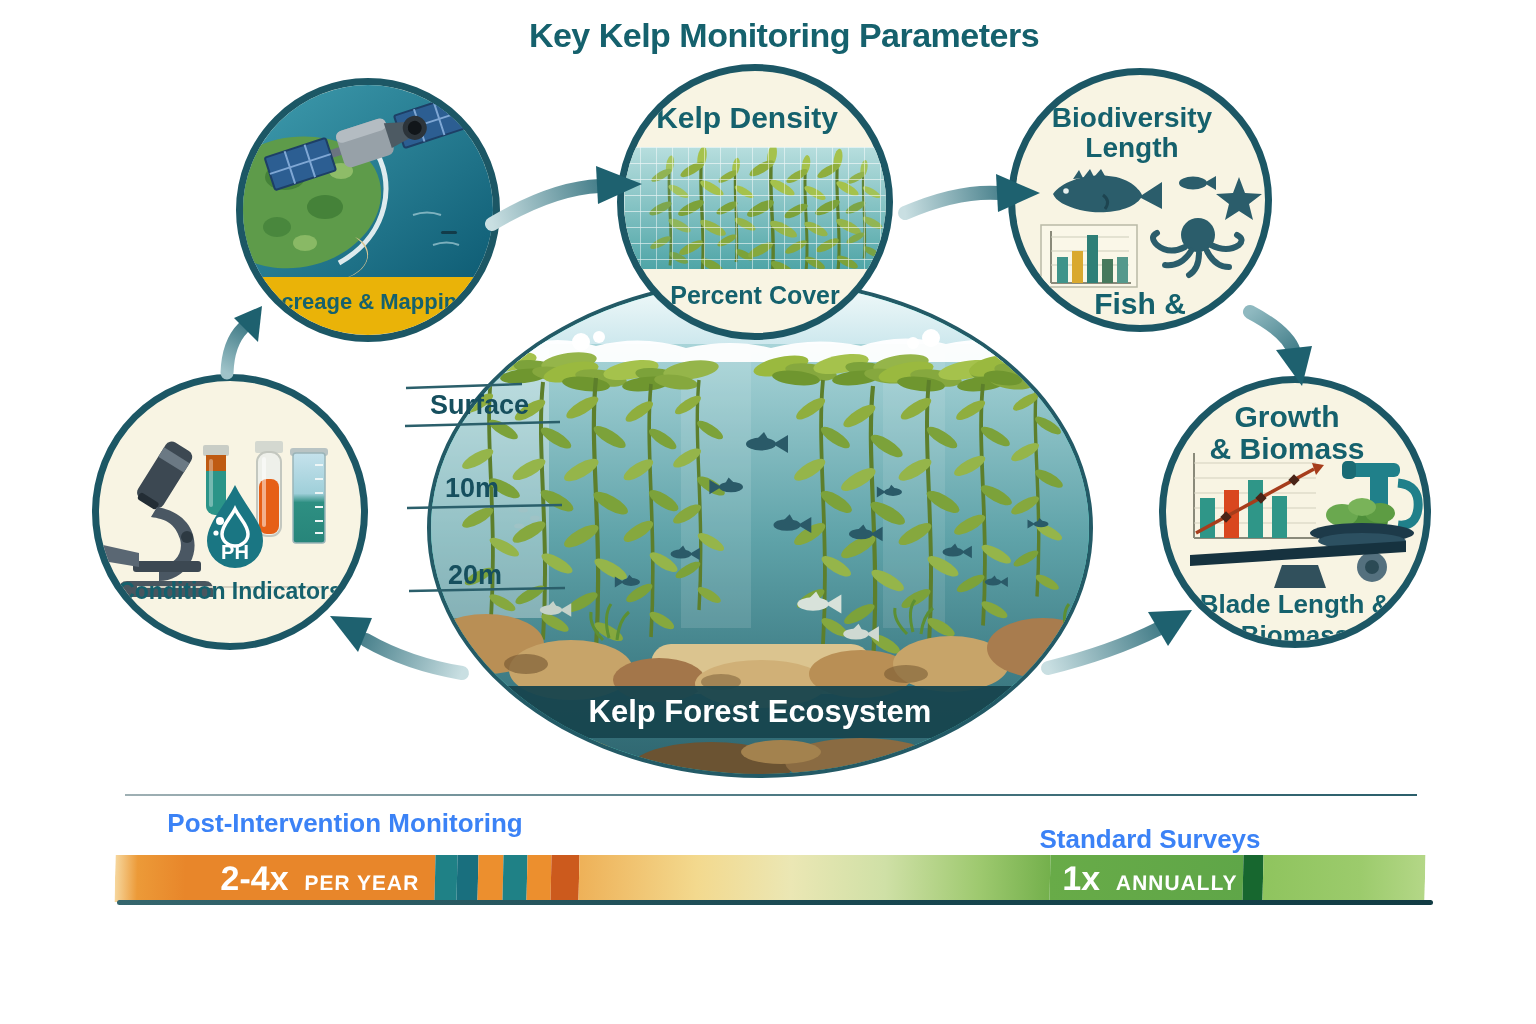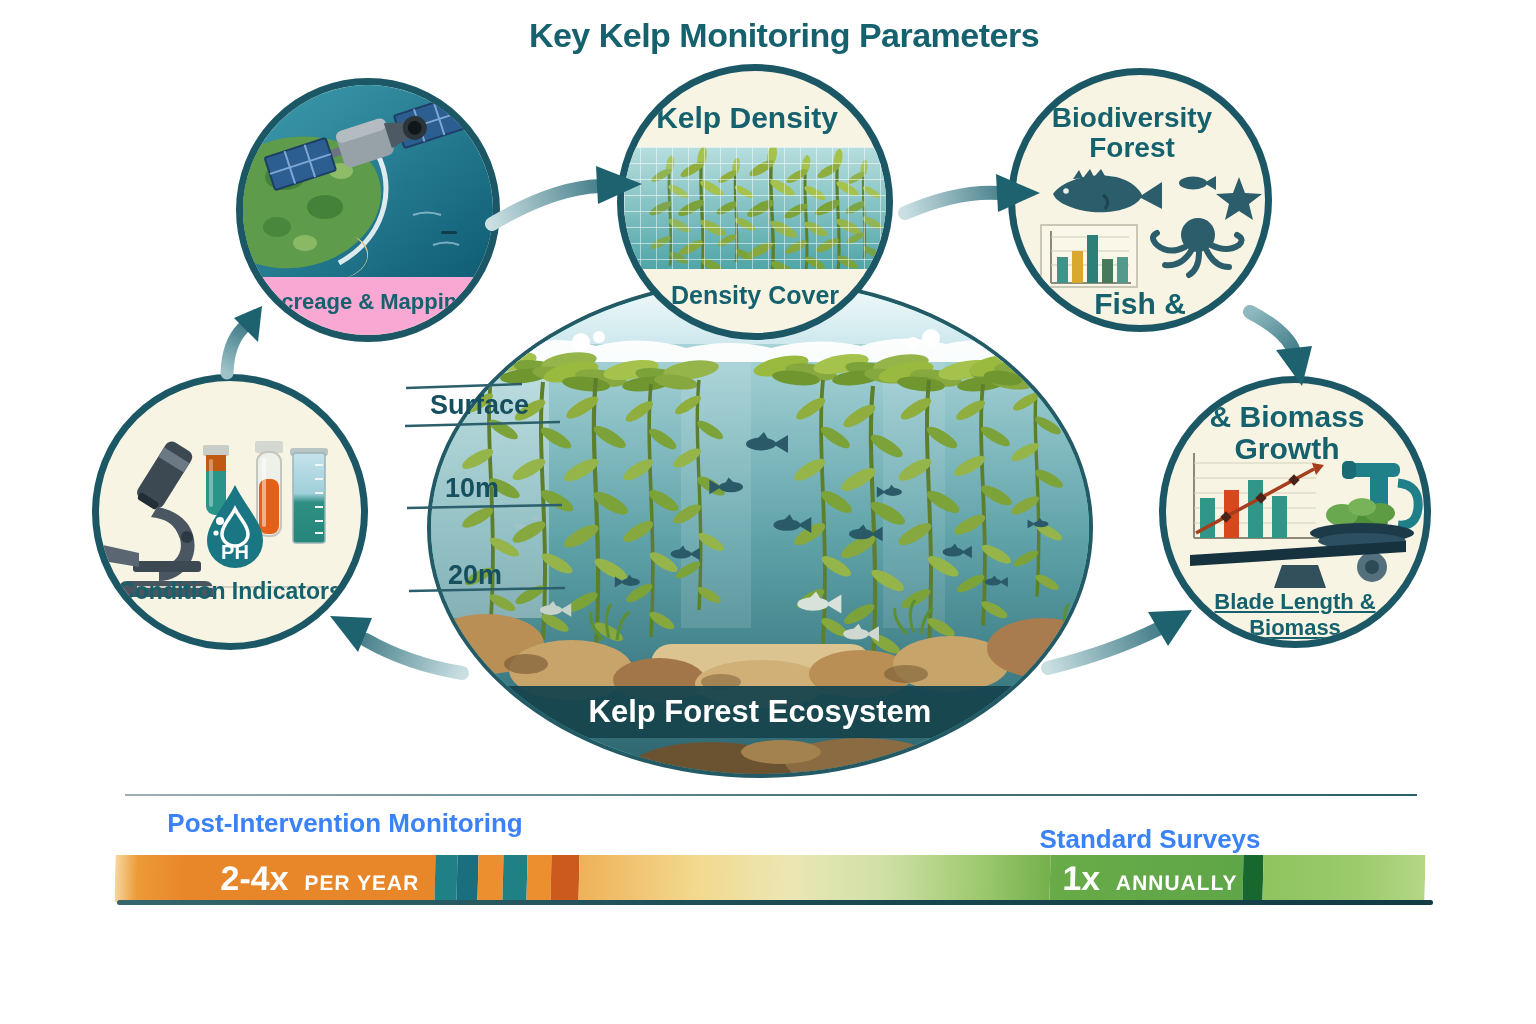--- a/index.html
+++ b/index.html
@@ -7,21 +7,21 @@
           font-family:"Liberation Sans","DejaVu Sans",sans-serif;}
   .abs{position:absolute;}
   .page-title{left:16px;top:16px;width:1536px;text-align:center;font-size:34px;font-weight:700;
               color:#15616d;letter-spacing:-0.5px;}
   
   .node{position:absolute;border:7px solid #1c5765;border-radius:50%;background:#f8f4e3;
         overflow:hidden;box-sizing:border-box;}
   .node .ntitle{position:absolute;left:0;right:16px;text-align:center;font-weight:700;color:#15616d;}
   .node .ncaption{position:absolute;left:0;right:0;text-align:center;font-weight:700;color:#15616d;}
   .node svg{position:absolute;left:0;top:0;}
-  .caption-band{position:absolute;left:0;right:0;bottom:0;background:#f9a8d4;}
+  .caption-band{position:absolute;left:0;right:0;bottom:0;background:#eab308;}
   
   .center-circle{position:absolute;left:427px;top:278px;width:666px;height:500px;
                  border:4px solid #235a66;border-radius:50%;overflow:hidden;background:#5eead4;
                  box-sizing:border-box;}
   
   .overlay{position:absolute;left:0;top:0;width:1536px;height:1024px;pointer-events:none;}
   
   .tl-topline{left:125px;top:794px;width:1292px;height:2px;
               background:linear-gradient(90deg,#9fb0b4,#4e7a84,#2b5f6b);}
   .tl-heading{top:808px;font-size:26px;font-weight:700;color:#3b82f6;text-align:center;}
@@ -229,27 +229,27 @@
         <use href="#kplant" transform="translate(46,14) scale(0.95)" opacity="0.85"></use>
         <use href="#kplant" transform="translate(78,6) scale(1.1)"></use>
         <use href="#kplant" transform="translate(112,16) scale(0.9)"></use>
         <use href="#kplant" transform="translate(148,4) scale(1.15)"></use>
         <use href="#kplant" transform="translate(182,14) scale(1.0)"></use>
         <use href="#kplant" transform="translate(214,8) scale(1.05)"></use>
         <use href="#kplant" transform="translate(240,18) scale(0.85)" opacity="0.9"></use>
       </g>
       <rect x="0" y="0" width="262" height="122" fill="url(#gridP)"></rect>
     </svg>
-    <div class="ncaption" style="top:210px;font-size:25px;">Density Cover</div>
+    <div class="ncaption" style="top:210px;font-size:25px;">Percent Cover</div>
   </div>
 
   <div class="node" style="left:1008px;top:68px;width:264px;height:264px;">
     <div class="ntitle" style="top:28px;font-size:28px;line-height:30px;">
       <div>Biodiversity</div>
-      <div>Forest</div>
+      <div>Length</div>
     </div>
     <svg width="250" height="250" viewBox="0 0 250 250">
       <g fill="#2b5d6b">
         <g>
           <path d="M38,119 C52,100 94,95 114,107 C121,111 126,117 127,120 L147,107 L147,134 L126,123 C118,135 90,141 65,135 C50,131 41,126 38,119 Z"></path>
           <path d="M58,104 l6,-9 l4,8 l7,-9 l4,8 l7,-8 l4,7 Z"></path>
           <circle cx="51" cy="116" r="2.8" fill="#e8f0ee"></circle>
           <path d="M88,120 q8,6 2,14" stroke="#1d4450" stroke-width="3" fill="none"></path>
         </g>
         <g transform="translate(178,108)">
@@ -275,22 +275,22 @@
         <rect x="36" y="-40" width="11" height="48" fill="#2e7f77"></rect>
         <rect x="51" y="-16" width="11" height="24" fill="#47795c"></rect>
         <rect x="66" y="-18" width="11" height="26" fill="#55998c"></rect>
       </g>
     </svg>
     <div class="ncaption" style="top:212px;font-size:30px;">Fish &amp; Invertebrates</div>
   </div>
 
   <div class="node" style="left:1159px;top:376px;width:272px;height:272px;">
     <div class="ntitle" style="top:18px;font-size:30px;line-height:32px;">
+      <div>Growth</div>
       <div>&amp; Biomass</div>
-      <div>Growth</div>
     </div>
     <svg width="258" height="258" viewBox="0 0 258 258">
       <g>
         <path d="M28,70 V155 M28,155 H152" stroke="#8a8a7a" stroke-width="2" fill="none"></path>
         <path d="M28,80 H150 M28,95 H150 M28,110 H150 M28,125 H150 M28,140 H150" stroke="#d3d0bd" stroke-width="1"></path>
         <rect x="34" y="115" width="15" height="40" fill="#2f9688"></rect>
         <rect x="58" y="107" width="15" height="48" fill="#d9471f"></rect>
         <rect x="82" y="97" width="15" height="58" fill="#2f9688"></rect>
         <rect x="106" y="113" width="15" height="42" fill="#2f9688"></rect>
         <path d="M30,150 L148,86" stroke="#a63d1c" stroke-width="3.5" fill="none"></path>
@@ -309,21 +309,21 @@
         <ellipse cx="214" cy="130" rx="15" ry="10" fill="#5d9c43"></ellipse>
         <ellipse cx="196" cy="124" rx="14" ry="9" fill="#79b359"></ellipse>
         <ellipse cx="196" cy="150" rx="52" ry="10" fill="#1d3a49"></ellipse>
         <ellipse cx="196" cy="158" rx="44" ry="8" fill="#2c5061"></ellipse>
         <circle cx="206" cy="184" r="15" fill="#54707e"></circle>
         <circle cx="206" cy="184" r="7" fill="#2b4a55"></circle>
       </g>
       <polygon points="24,172 240,158 240,169 24,183" fill="#16323f"></polygon>
       <polygon points="116,182 152,182 160,205 108,205" fill="#31505c"></polygon>
     </svg>
-    <div class="ncaption" style="top:206px;font-size:22px;text-decoration:underline;">Blade Length &amp; Biomass</div>
+    <div class="ncaption" style="top:206px;font-size:26px;">Blade Length &amp; Biomass</div>
   </div>
 
   <div class="node" style="left:92px;top:374px;width:276px;height:276px;">
     <svg width="262" height="262" viewBox="0 0 262 262">
       <defs>
         <linearGradient id="cylG" x1="0" y1="0" x2="0" y2="1">
           <stop offset="0" stop-color="#c5e2ec"></stop>
             <stop offset="0.45" stop-color="#9fcfd9"></stop>
           <stop offset="0.55" stop-color="#2e8f82"></stop>
             <stop offset="1" stop-color="#27857a"></stop>

